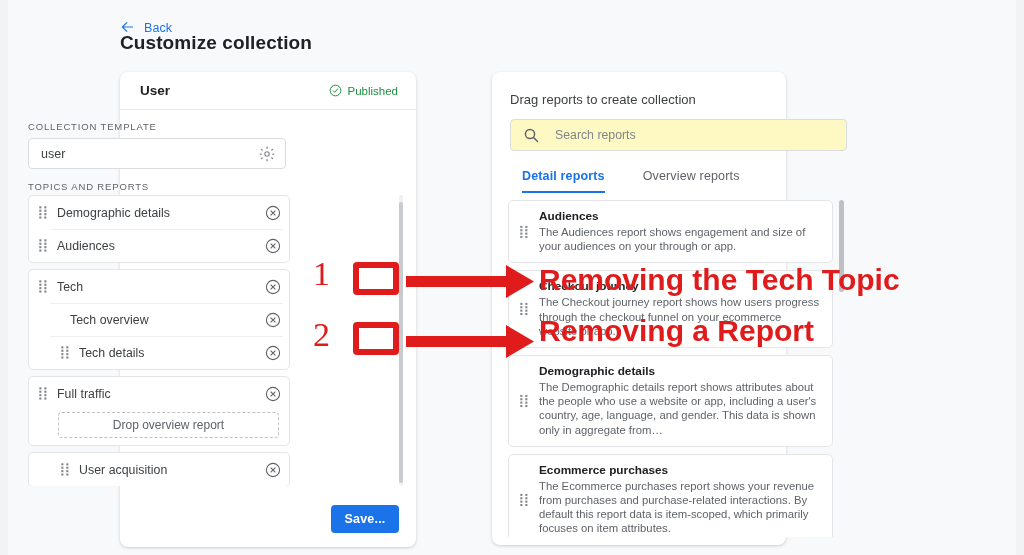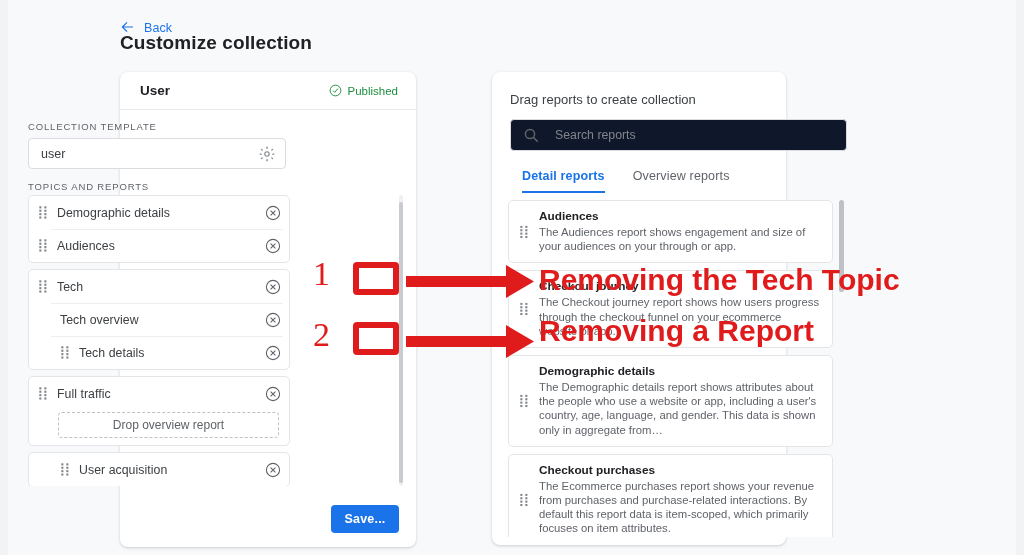--- a/index.html
+++ b/index.html
@@ -84,21 +84,21 @@
     height:33px; display:flex; align-items:center;
     padding:0 8px 0 10px; position:relative;
   }
   .row + .row::before {
     content:""; position:absolute; left:22px; right:6px; top:0;
     border-top:1px solid #eceef0;
   }
   .grip { width:9px; height:13px; flex:0 0 9px; margin-right:9px; display:block; }
   .grip.indent { margin-left:22px; }
   .row-label { font-size:12.3px; color:#3c4043; letter-spacing:.05px; }
-  .row-label.sub { margin-left:21px; }
+  .row-label.sub { margin-left:31px; }
   .xbtn {
     margin-left:auto; width:16px; height:16px; display:block; flex:0 0 16px;
     cursor:pointer;
   }
   .dropzone {
     margin:2px 10px 7px 29px; height:26px;
     border:1px dashed #bdc1c6; border-radius:4px;
     display:flex; align-items:center; justify-content:center;
     font-size:12px; color:#5f6368;
   }
@@ -120,28 +120,28 @@
     cursor:pointer; padding:0;
   }
 
   
   .rc-title {
     position:absolute; left:18px; top:20px;
     font-size:13px; color:#3c4043; letter-spacing:.05px;
   }
   .search-box {
     position:absolute; left:18px; top:47px; width:337px; height:32px;
-    border:1px solid #dadce0; border-radius:4px; background:#0f172a;
+    border:1px solid #dadce0; border-radius:4px; background:#fef9c3;
     display:flex; align-items:center; padding:0 12px;
   }
   .search-box .sicon { width:16px; height:16px; display:block; margin-right:16px; }
   .search-box .sph { font-size:12.3px; color:#80868b; }
 
   .tabs {
-    position:absolute; left:16px; top:97px; display:flex; gap:0;
+    position:absolute; left:16px; top:97px; display:flex; gap:10px;
   }
   .tab {
     position:relative; padding:0 14px 10px 14px;
     font-size:12.5px; color:#5f6368; cursor:pointer; letter-spacing:.15px;
   }
   .tab.active { color:#1a73e8; font-weight:700; }
   .tab.active::after {
     content:""; position:absolute; left:14px; right:14px; bottom:0;
     height:2.5px; background:#1a73e8;
   }
@@ -423,21 +423,21 @@
           <svg class="grip" viewBox="0 0 9 13">
             <rect x="0.3" y="0.3" width="2.1" height="2.1" fill="#80868b"></rect>
             <rect x="5.3" y="0.3" width="2.1" height="2.1" fill="#80868b"></rect>
             <rect x="0.3" y="3.6999999999999997" width="2.1" height="2.1" fill="#80868b"></rect>
             <rect x="5.3" y="3.6999999999999997" width="2.1" height="2.1" fill="#80868b"></rect>
             <rect x="0.3" y="7.1" width="2.1" height="2.1" fill="#80868b"></rect>
             <rect x="5.3" y="7.1" width="2.1" height="2.1" fill="#80868b"></rect>
             <rect x="0.3" y="10.5" width="2.1" height="2.1" fill="#80868b"></rect>
             <rect x="5.3" y="10.5" width="2.1" height="2.1" fill="#80868b"></rect>
           </svg>
-          <div class="rc-name">Checkout purchases</div>
+          <div class="rc-name">Ecommerce purchases</div>
           <div class="rc-desc">The Ecommerce purchases report shows your revenue from purchases and purchase-related interactions. By default this report data is item-scoped, which primarily focuses on item attributes.</div>
         </div>
       </div>
   </div>
   <div class="right-sb"></div>
 
   <svg class="ann arrow-svg">
     <g fill="#e01b1b">
       <path d="M398 276 h100 v-11 l28 16.5 -28 16.5 v-11 h-100 z"></path>
       <path d="M398 336 h100 v-11 l28 16.5 -28 16.5 v-11 h-100 z"></path>

